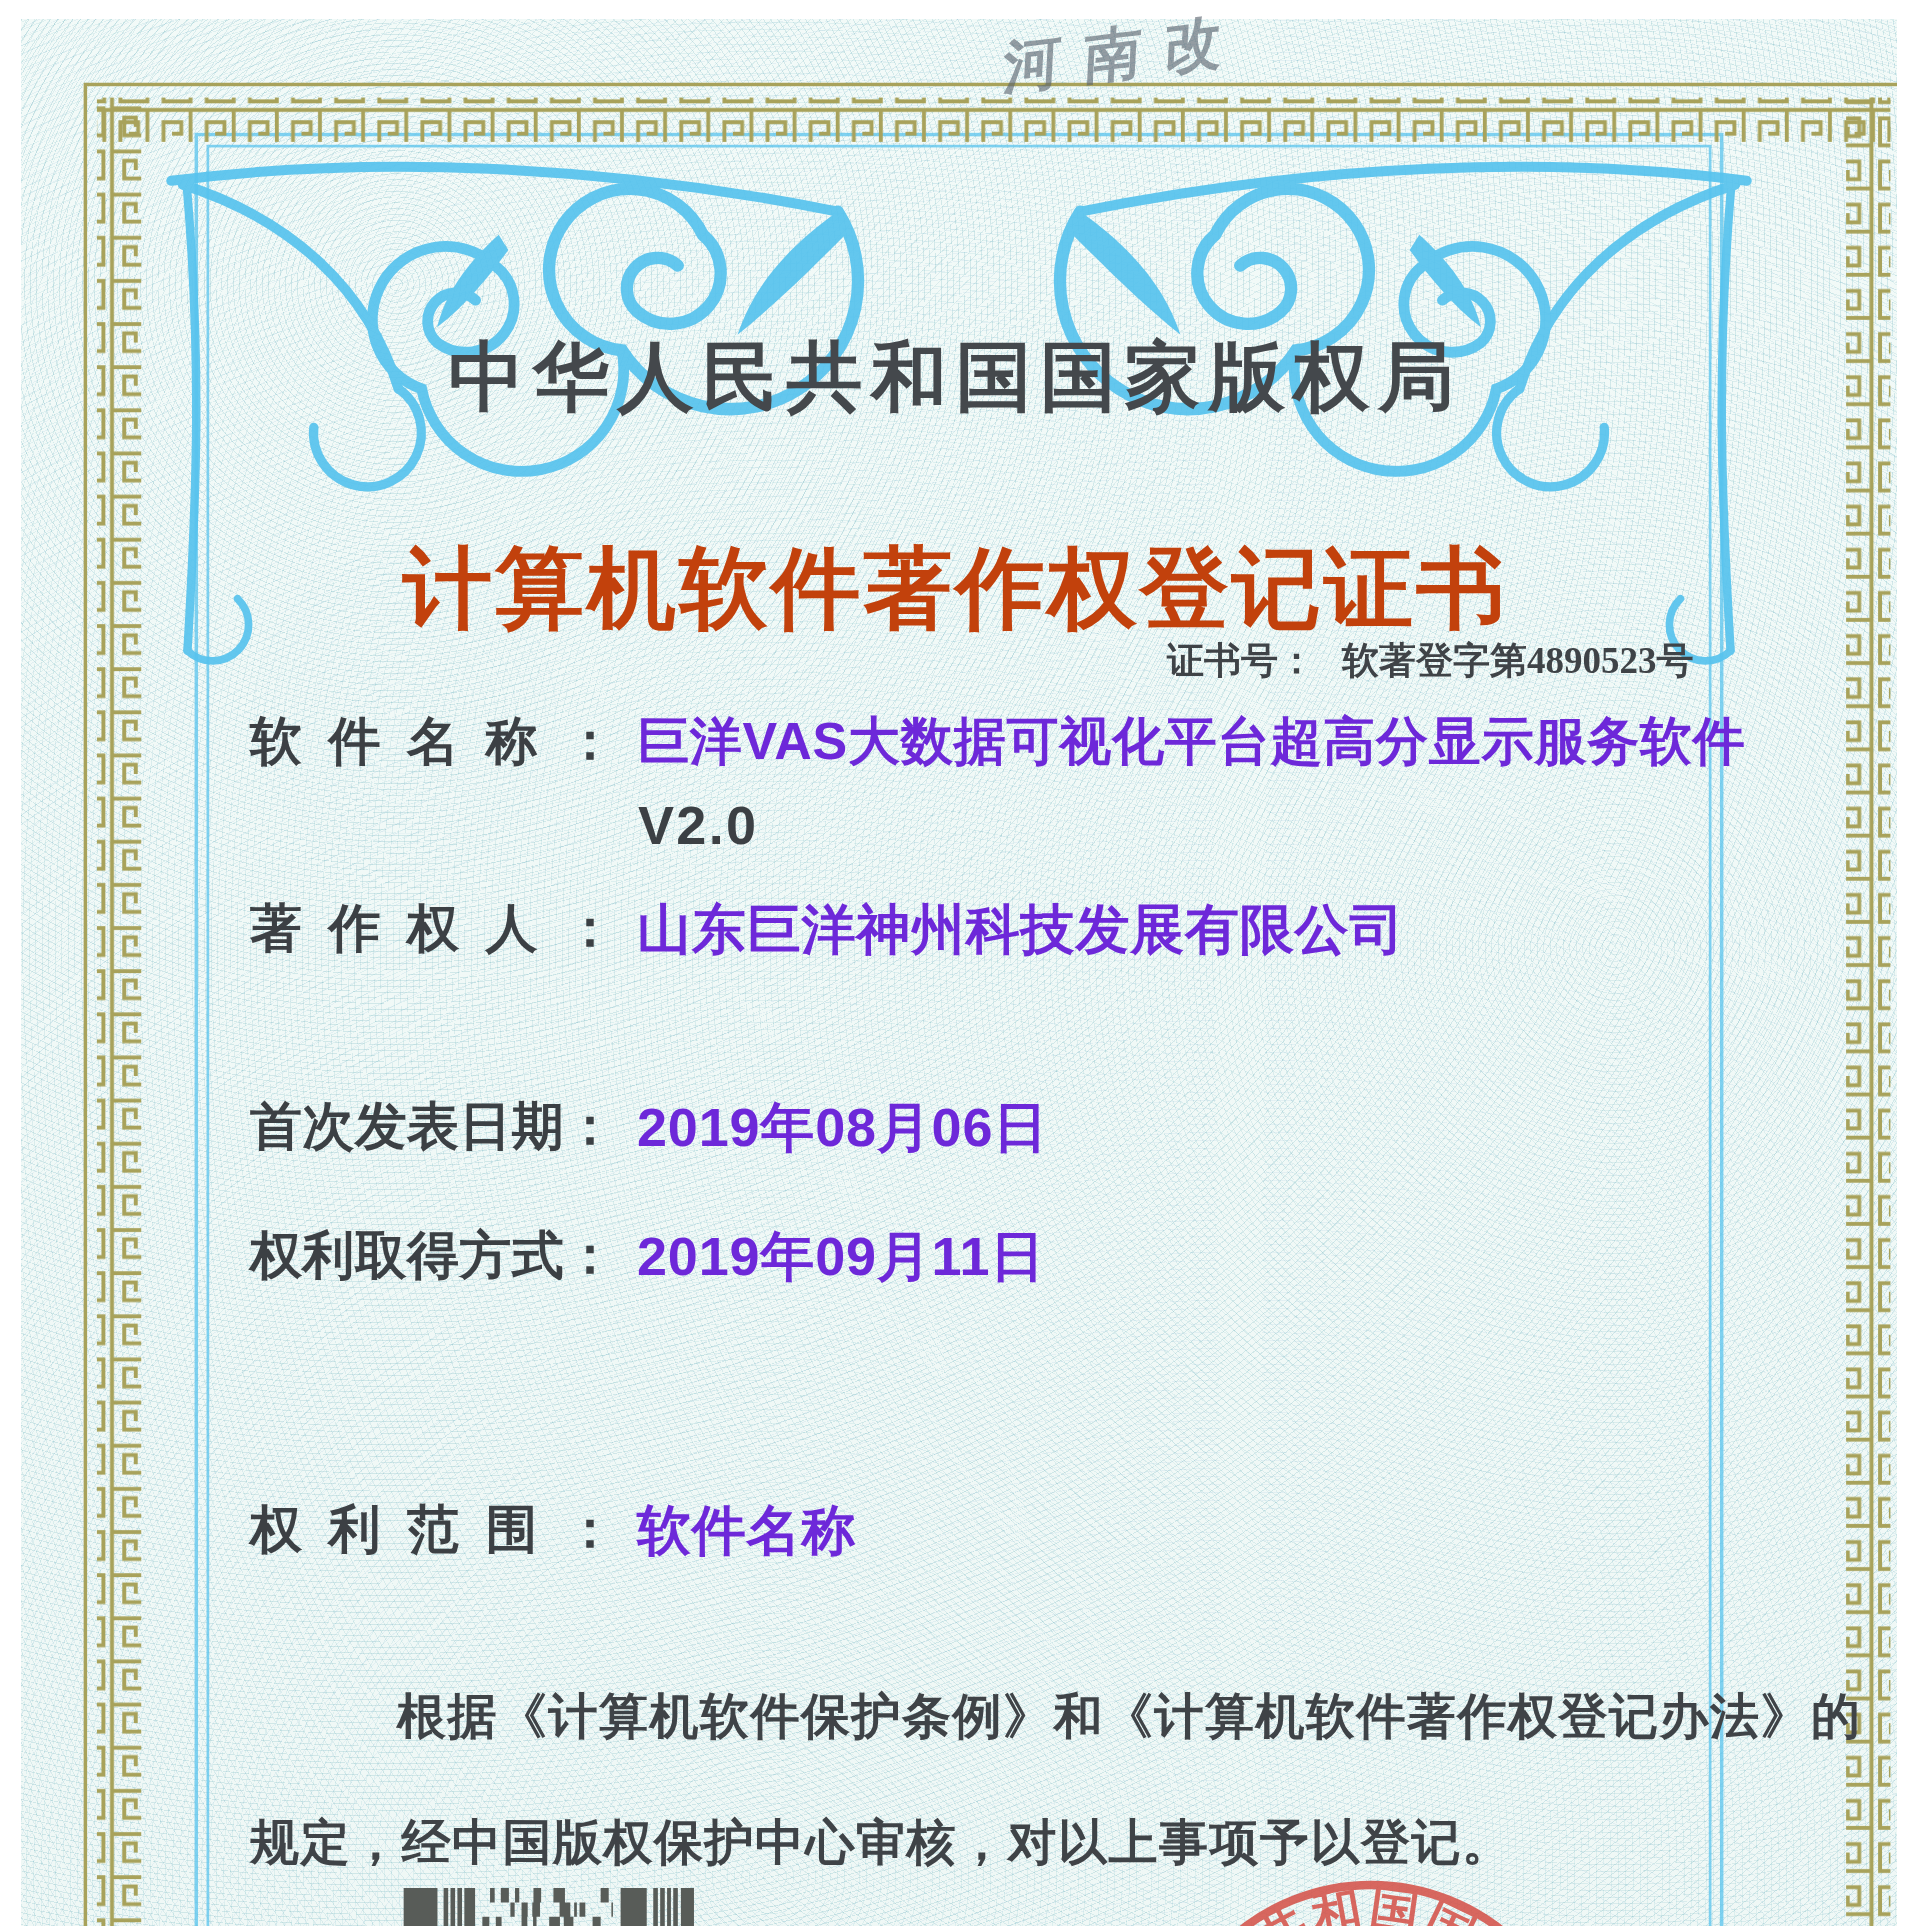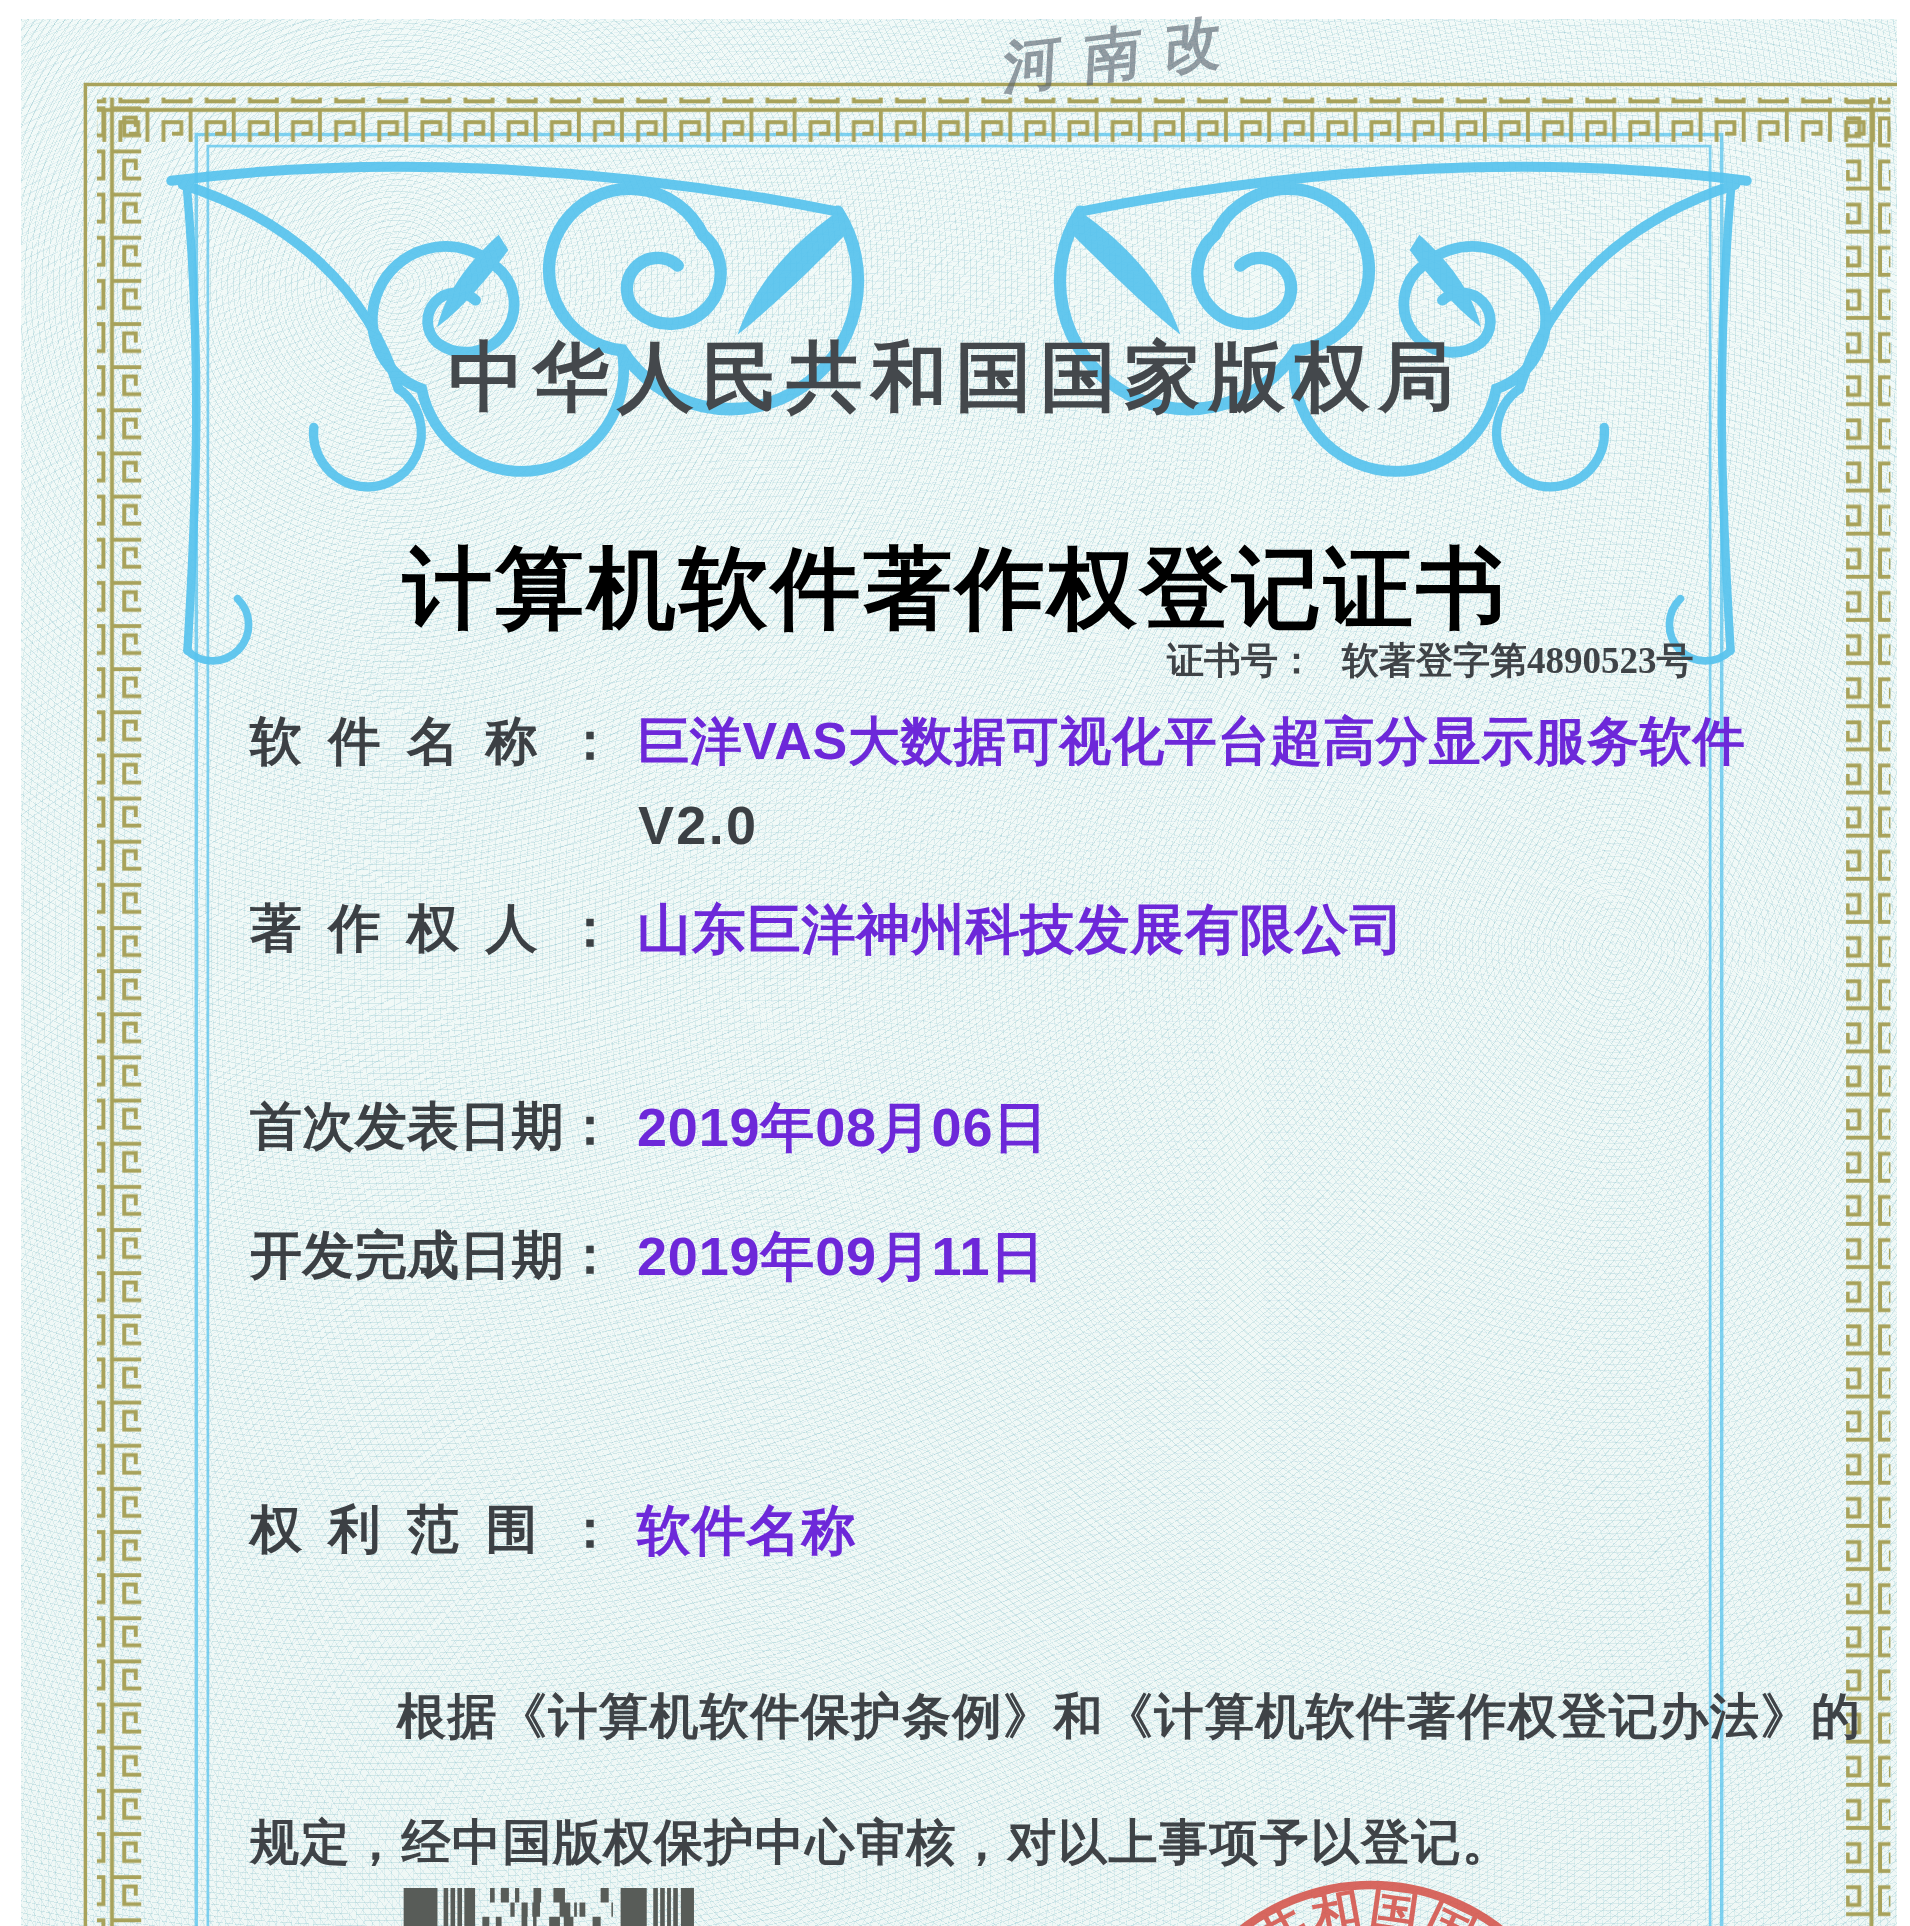--- a/index.html
+++ b/index.html
@@ -29,21 +29,21 @@
     position:absolute; left:1002px; top:3.9px; width:424px;
     font-size:58px; font-weight:bold; color:rgba(88,98,110,.62);
     transform:rotate(-7deg) skewX(-10deg); letter-spacing:23px; white-space:nowrap;
   }
   .title1{
     position:absolute; left:0; top:327px; width:1911px; text-align:center;
     font-size:76px; font-weight:bold; letter-spacing:8.5px; color:#44484c; white-space:nowrap;
   }
   .title2{
     position:absolute; left:0; top:529px; width:1911px; text-align:center;
-    font-size:89px; font-weight:bold; letter-spacing:3.1px; color:#000000; white-space:nowrap;
+    font-size:89px; font-weight:bold; letter-spacing:3.1px; color:#c2410c; white-space:nowrap;
   }
   .certno{
     position:absolute; left:1167px; top:636px; font-size:37px; font-weight:bold;
     color:#3f4347; white-space:nowrap;
   }
   .certno .cv{margin-left:27px;}
   .row{position:absolute; left:250px; white-space:nowrap;}
   .row .lbl{
     display:inline-block; width:366px; font-size:52px; font-weight:bold;
     text-align:justify; text-align-last:justify; vertical-align:top; color:#3c4044;
@@ -132,21 +132,21 @@
 
   <div class="row" style="top:894px">
     <span class="lbl">著作权人：</span><span class="val">山东巨洋神州科技发展有限公司</span>
   </div>
 
   <div class="row" style="top:1092px">
     <span class="lbl">首次发表日期：</span><span class="val">2019年08月06日</span>
   </div>
 
   <div class="row" style="top:1221px">
-    <span class="lbl">开发完成日期：</span><span class="val">2019年09月11日</span>
+    <span class="lbl">权利取得方式：</span><span class="val">2019年09月11日</span>
   </div>
 
 
   <div class="row" style="top:1495px">
     <span class="lbl">权利范围：</span><span class="val">软件名称</span>
   </div>
 
 
   <div class="stmt" style="left:397px; top:1684px">根据《计算机软件保护条例》和《计算机软件著作权登记办法》的</div>
   <div class="stmt" style="left:250px; top:1810px">规定，经中国版权保护中心审核，对以上事项予以登记。</div>

